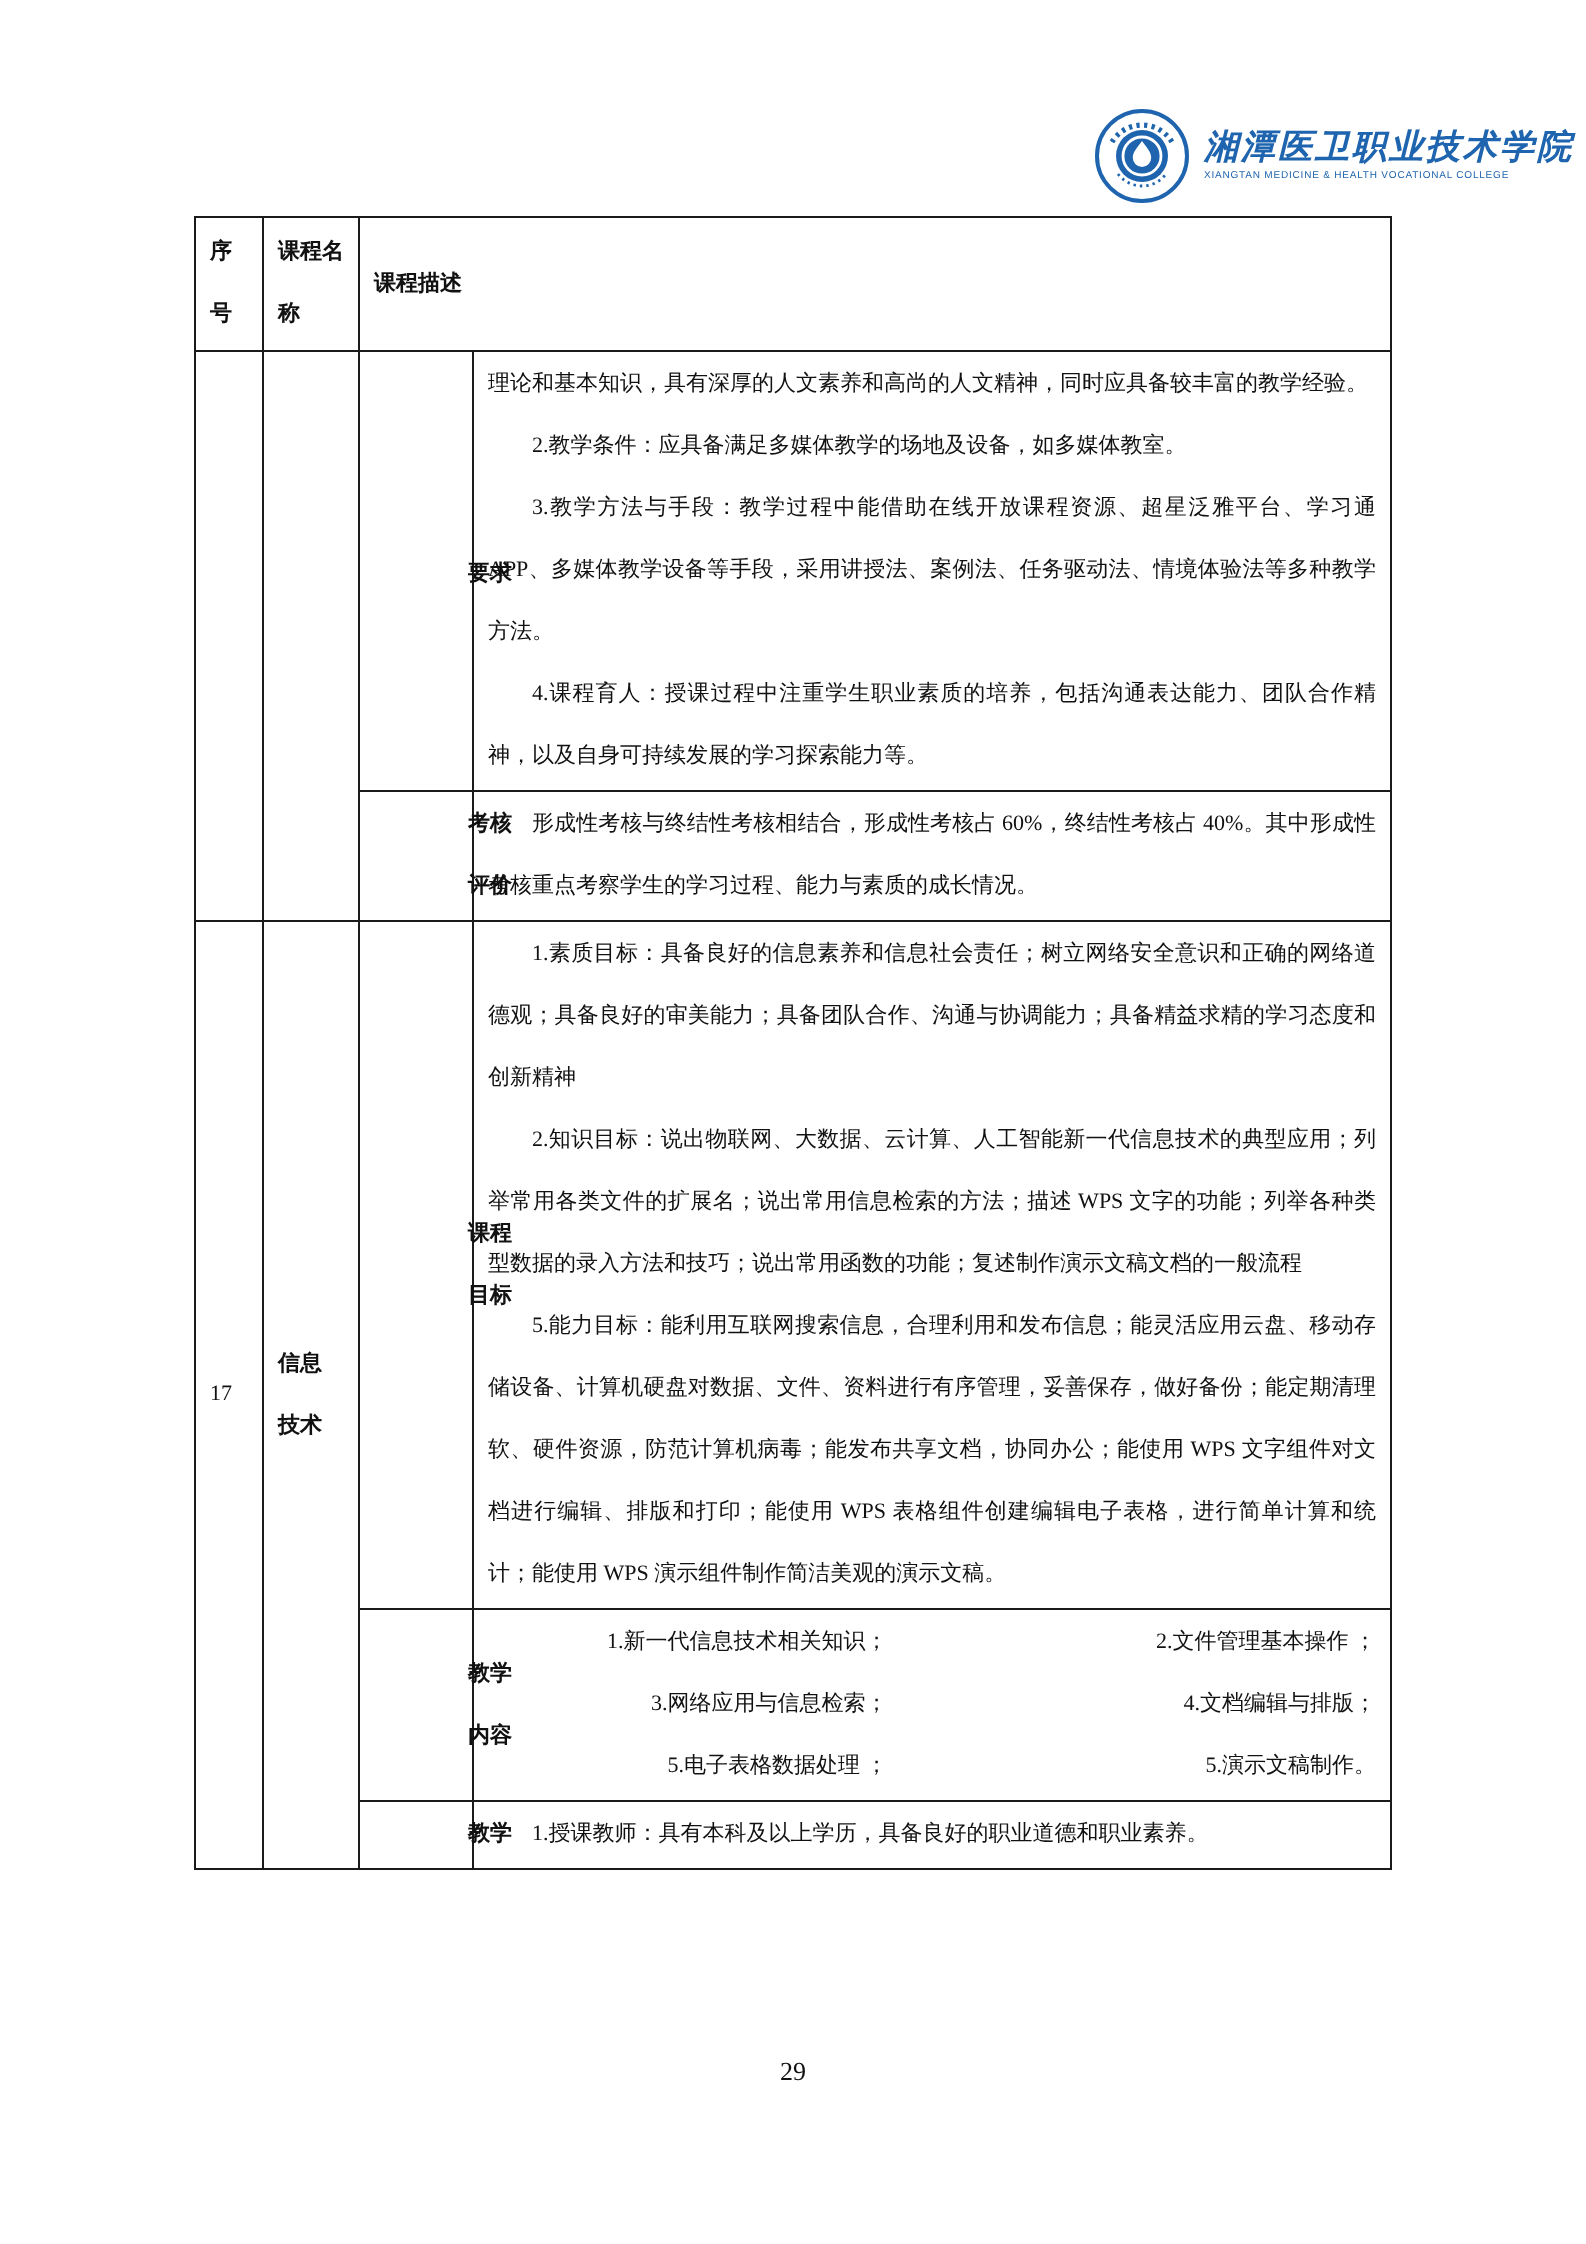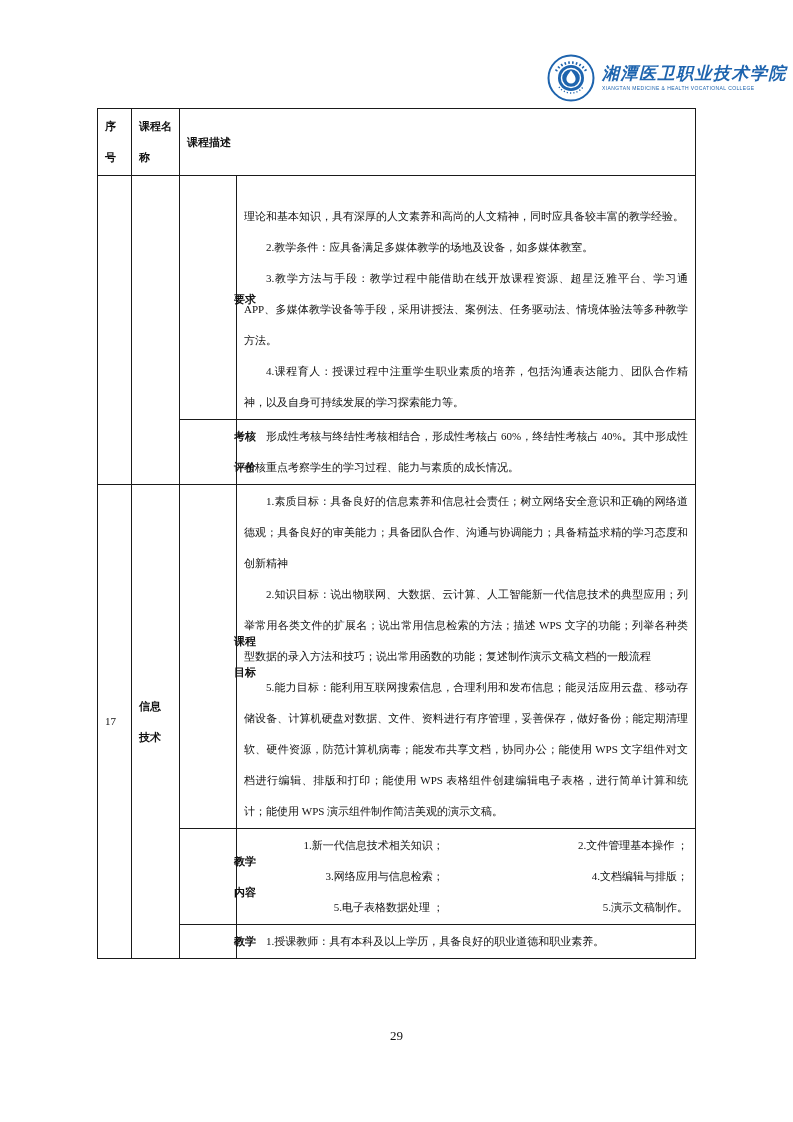--- a/index.html
+++ b/index.html
@@ -48,21 +48,21 @@
   }
   td.lblcell{
     font-weight:bold;text-align:center;padding:2px;
   }
   td.lblcell .lbl{display:inline-block;width:2em;text-align:center;margin-left:47px;}
   td.top{vertical-align:top;}
   td.numcell{text-align:center;padding:2px;}
   td.namecell{font-weight:bold;text-align:center;padding:2px;}
   td.namecell .lbl{display:inline-block;width:2em;text-align:center;}
   .para{text-indent:2em;margin:0;}
-  .para.noind{text-indent:0;margin-top:24px;}
+  .para.noind{text-indent:0;}
   .content-grid{
     display:grid;grid-template-columns:45% 55%;
   }
   .content-grid span{display:block;text-align:right;}
   
   .footer{
     position:absolute;top:1028px;left:0;width:100%;
     text-align:center;font-size:13px;
   }
 </style>

